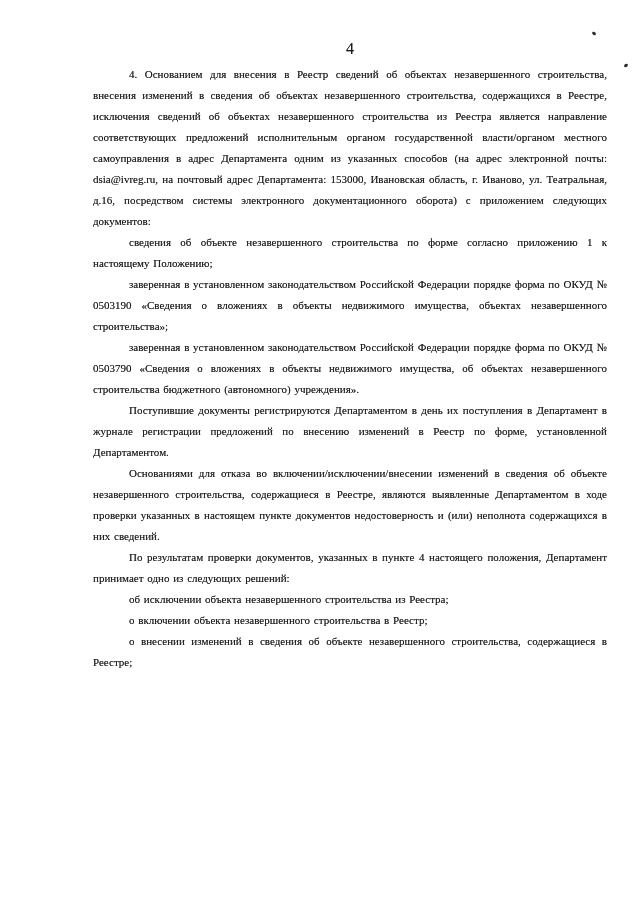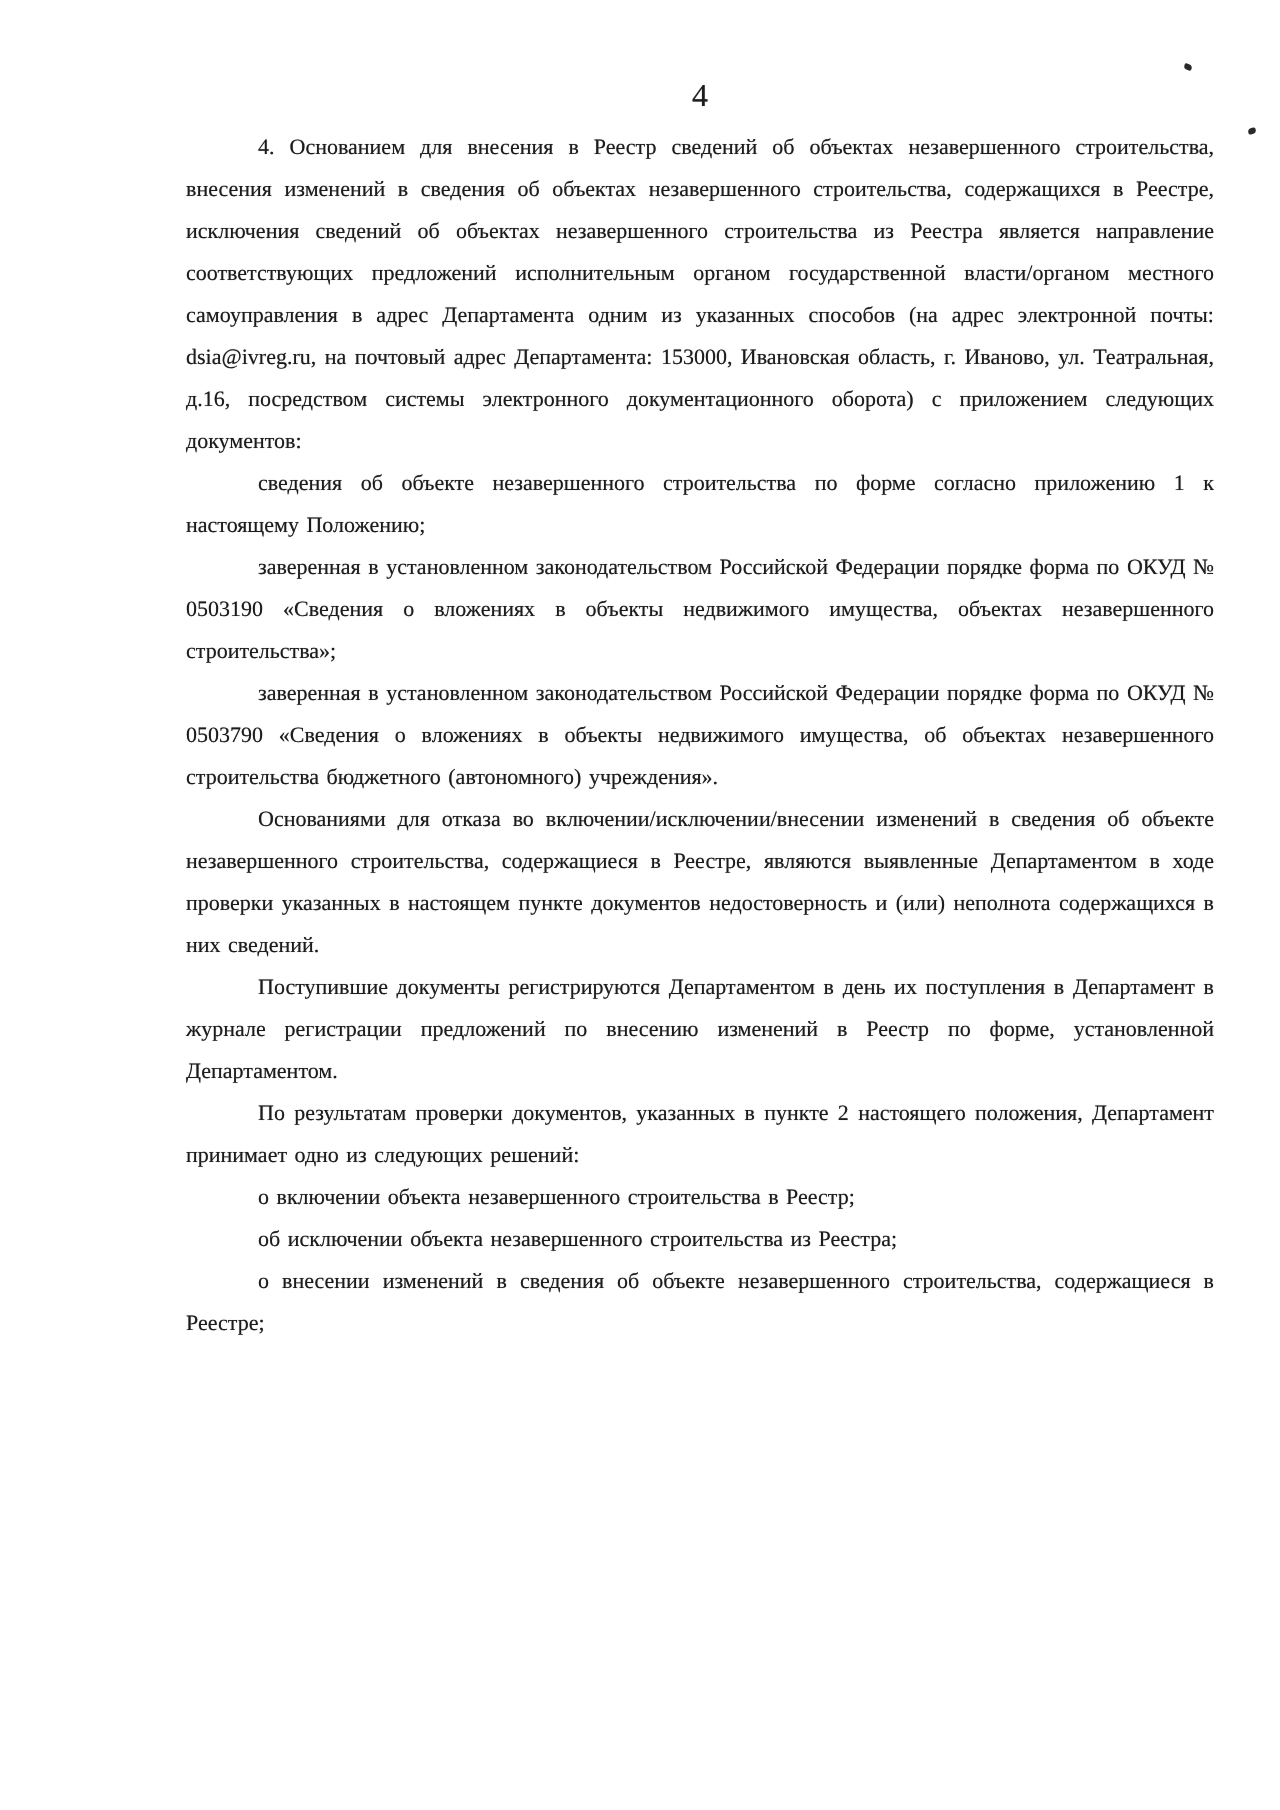--- a/index.html
+++ b/index.html
@@ -76,25 +76,25 @@
 
 <div class="page">
 
   <div class="page-number">4</div>
 
   <div class="body-text">
     <p>4. Основанием для внесения в Реестр сведений об объектах незавершенного строительства, внесения изменений в сведения об объектах незавершенного строительства, содержащихся в Реестре, исключения сведений об объектах незавершенного строительства из Реестра является направление соответствующих предложений исполнительным органом государственной власти/органом местного самоуправления в адрес Департамента одним из указанных способов (на адрес электронной почты: dsia@ivreg.ru, на почтовый адрес Департамента: 153000, Ивановская область, г. Иваново, ул. Театральная, д.16, посредством системы электронного документационного оборота) с приложением следующих документов:</p>
     <p>сведения об объекте незавершенного строительства по форме согласно приложению 1 к настоящему Положению;</p>
     <p>заверенная в установленном законодательством Российской Федерации порядке форма по ОКУД № 0503190 «Сведения о вложениях в объекты недвижимого имущества, объектах незавершенного строительства»;</p>
     <p>заверенная в установленном законодательством Российской Федерации порядке форма по ОКУД № 0503790 «Сведения о вложениях в объекты недвижимого имущества, об объектах незавершенного строительства бюджетного (автономного) учреждения».</p>
+    <p>Поступившие документы регистрируются Департаментом в день их поступления в Департамент в журнале регистрации предложений по внесению изменений в Реестр по форме, установленной Департаментом.</p>
     <p>Основаниями для отказа во включении/исключении/внесении изменений в сведения об объекте незавершенного строительства, содержащиеся в Реестре, являются выявленные Департаментом в ходе проверки указанных в настоящем пункте документов недостоверность и (или) неполнота содержащихся в них сведений.</p>
-    <p>Поступившие документы регистрируются Департаментом в день их поступления в Департамент в журнале регистрации предложений по внесению изменений в Реестр по форме, установленной Департаментом.</p>
-    <p>По результатам проверки документов, указанных в пункте 2 настоящего положения, Департамент принимает одно из следующих решений:</p>
+    <p>По результатам проверки документов, указанных в пункте 4 настоящего положения, Департамент принимает одно из следующих решений:</p>
+    <p>об исключении объекта незавершенного строительства из Реестра;</p>
     <p>о включении объекта незавершенного строительства в Реестр;</p>
-    <p>об исключении объекта незавершенного строительства из Реестра;</p>
     <p>о внесении изменений в сведения об объекте незавершенного строительства, содержащиеся в Реестре;</p>
 
   </div>
 
   <div class="speck speck-1"></div>
   <div class="speck speck-2"></div>
 
 </div>
 
 </body></html>

